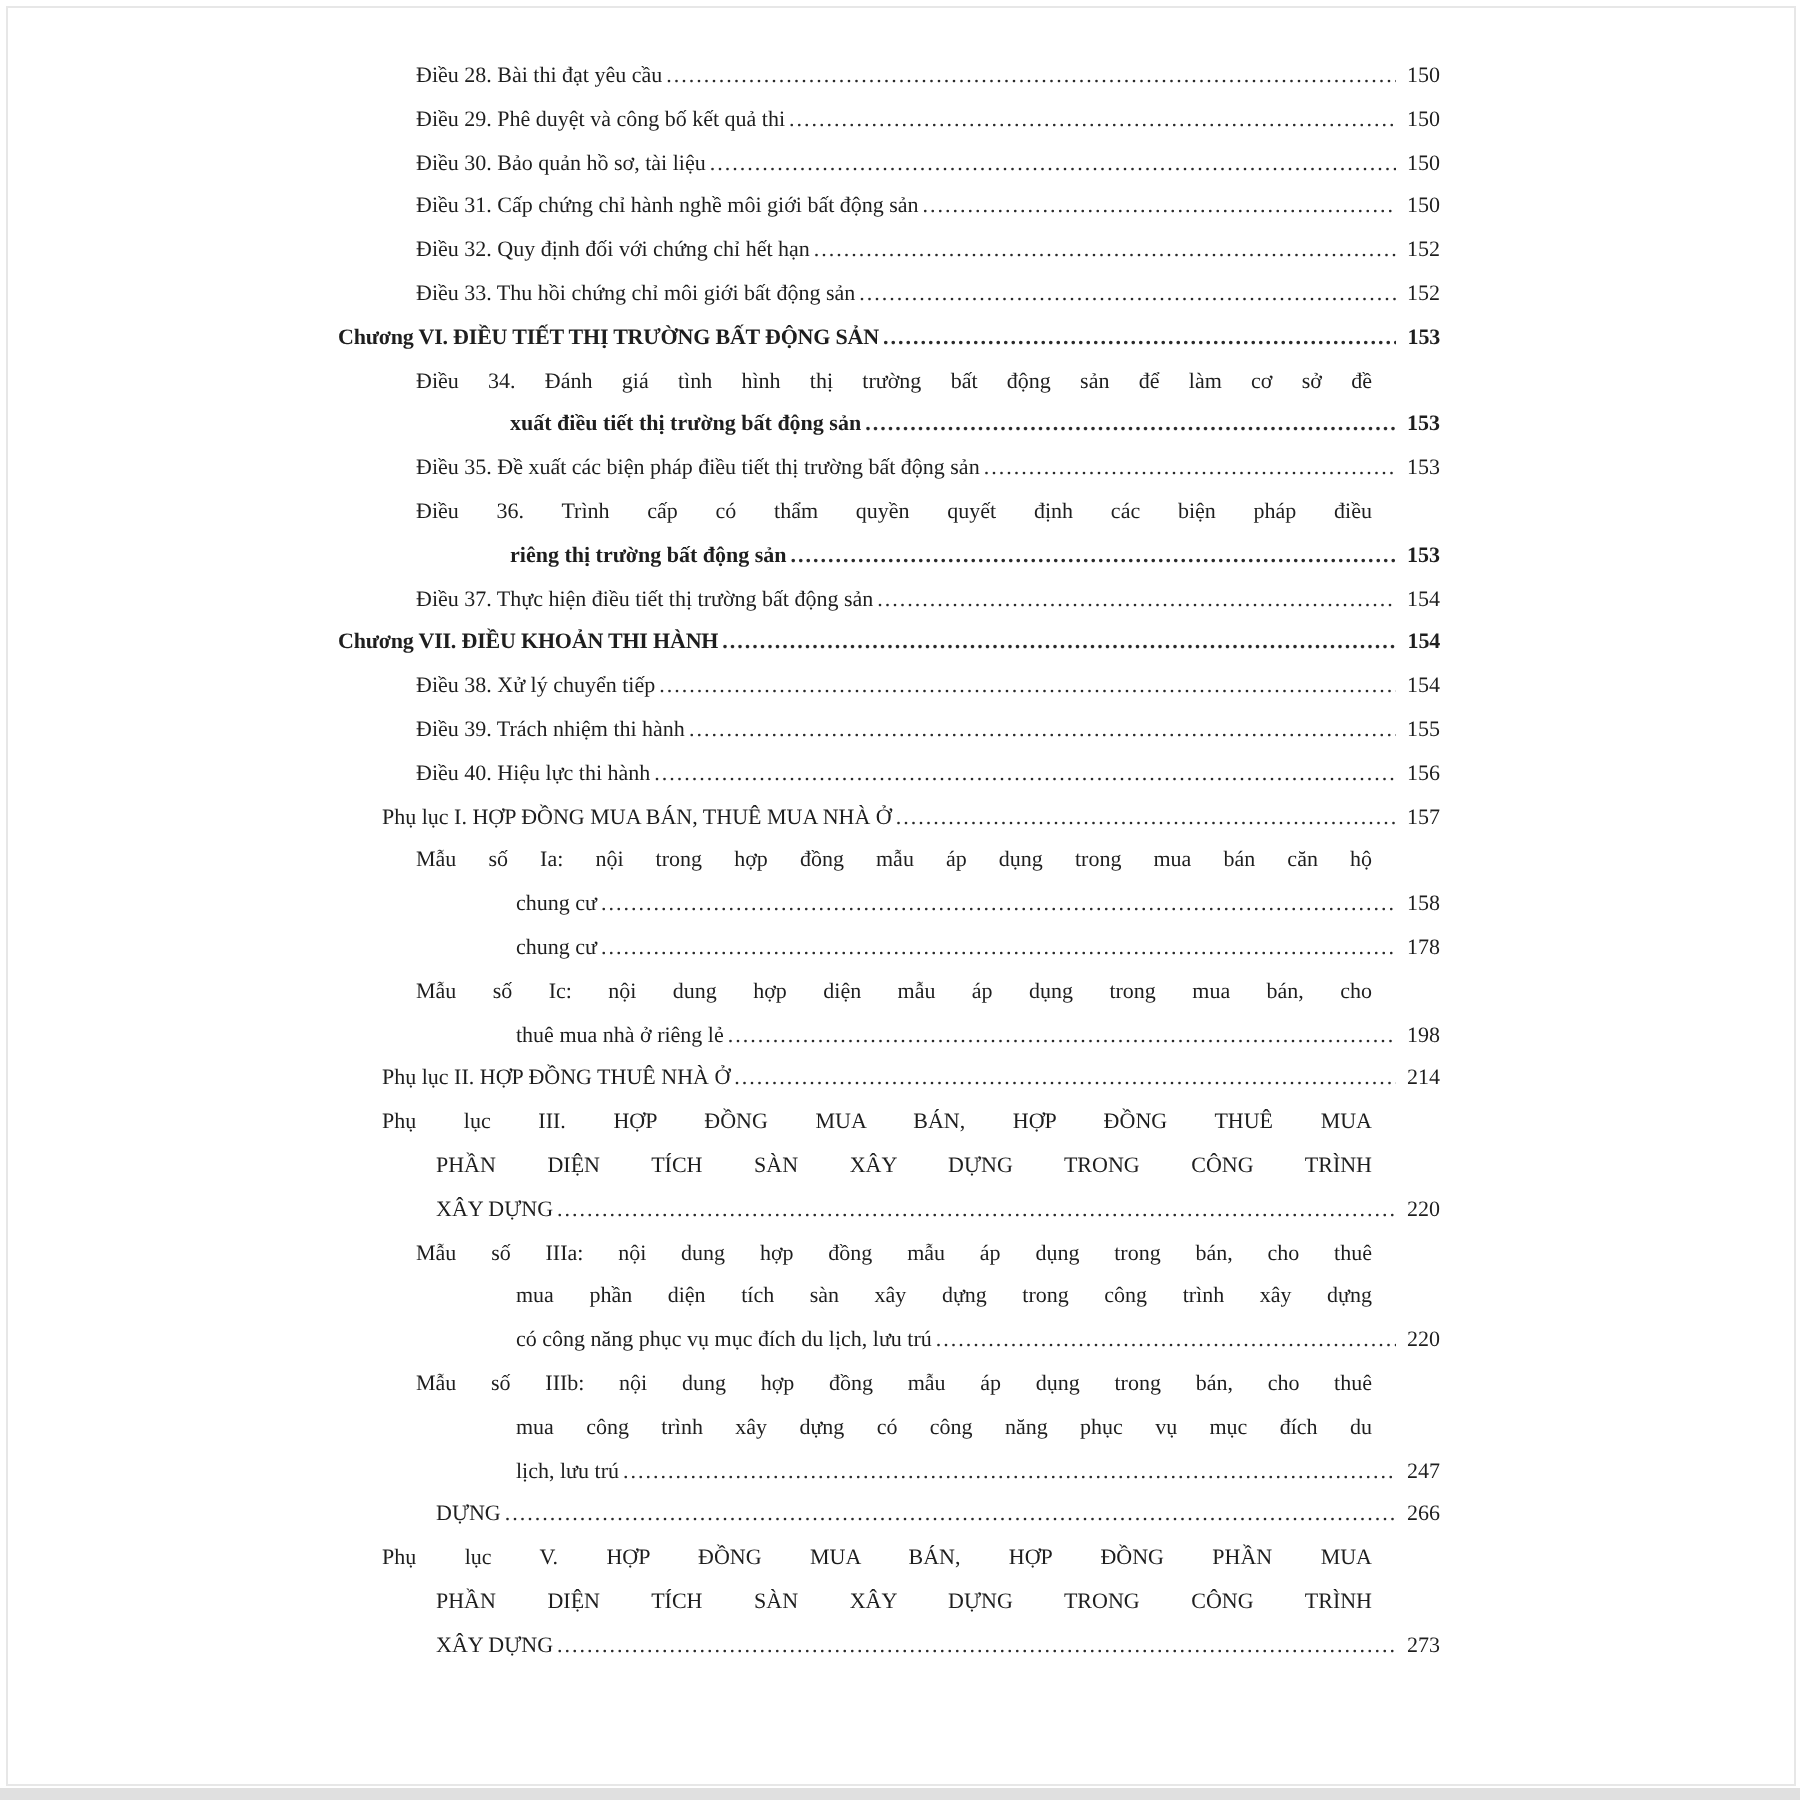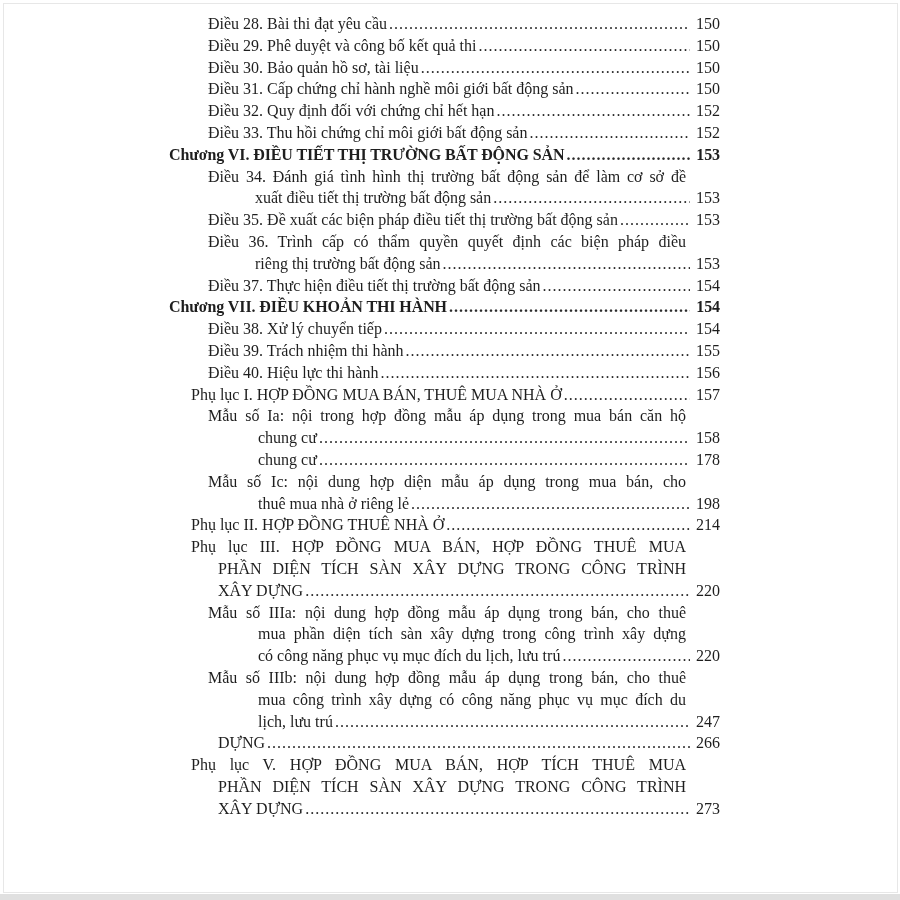--- a/index.html
+++ b/index.html
@@ -32,24 +32,24 @@
     position: absolute;
     left: 0;
     right: 0;
     bottom: 0;
     height: 6px;
     background: #e0e0e0;
   }
   .toc {
     position: absolute;
     left: 169px;
-    top: 13px;
+    top: 28px;
     width: 551px;
     color: #1e1e1e;
-    font-size: 16px;
+    font-size: 11px;
     line-height: 21.8px;
   }
   .line {
     display: flex;
     align-items: baseline;
     height: 21.8px;
   }
   .line .text {
     flex: 0 0 auto;
     white-space: nowrap;
@@ -75,21 +75,21 @@
     margin-right: 34px;
     max-height: 21.8px;
     overflow: hidden;
   }
   .b { font-weight: bold; letter-spacing: -0.1px; }
   .lvl-chapter        { padding-left: 0; }
   .lvl-appendix       { padding-left: 22px; }
   .lvl-article        { padding-left: 39px; }
   .lvl-form           { padding-left: 39px; }
   .lvl-cont-appendix  { padding-left: 49px; }
-  .lvl-cont-article   { padding-left: 86px; }
+  .lvl-cont-article   { padding-left: 86px; font-weight: bold; }
   .lvl-cont-form      { padding-left: 89px; }
 </style>
 </head>
 <body>
 
 <div class="page">
   <div class="toc">
       <div class="line lvl-article">
         <span class="text">Điều 28. Bài thi đạt yêu cầu</span>
         <span class="leader">........................................................................................................................................................................................................</span>
@@ -213,21 +213,21 @@
       <div class="line lvl-cont-form">
         <span class="text">lịch, lưu trú</span>
         <span class="leader">........................................................................................................................................................................................................</span>
         <span class="pnum">247</span>
       </div>
       <div class="line lvl-cont-appendix">
         <span class="text">DỰNG</span>
         <span class="leader">........................................................................................................................................................................................................</span>
         <span class="pnum">266</span>
       </div>
-      <div class="line lvl-appendix fill">Phụ lục V. HỢP ĐỒNG MUA BÁN, HỢP TÍCH THUÊ MUA</div>
+      <div class="line lvl-appendix fill">Phụ lục V. HỢP ĐỒNG MUA BÁN, HỢP ĐỒNG PHẦN MUA</div>
       <div class="line lvl-cont-appendix fill">PHẦN DIỆN TÍCH SÀN XÂY DỰNG TRONG CÔNG TRÌNH</div>
       <div class="line lvl-cont-appendix">
         <span class="text">XÂY DỰNG</span>
         <span class="leader">........................................................................................................................................................................................................</span>
         <span class="pnum">273</span>
       </div>
     </div>
   <div class="page-frame"></div>
   <div class="bottom-strip"></div>
 </div>

